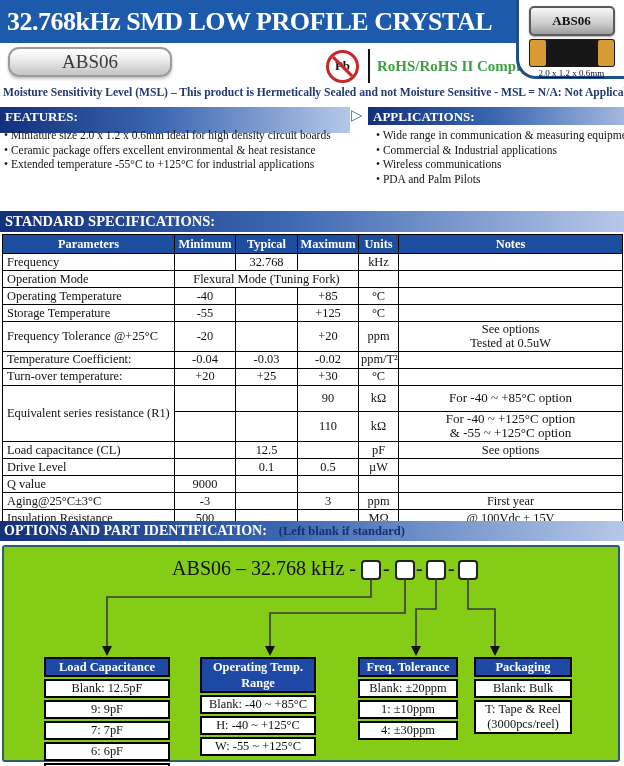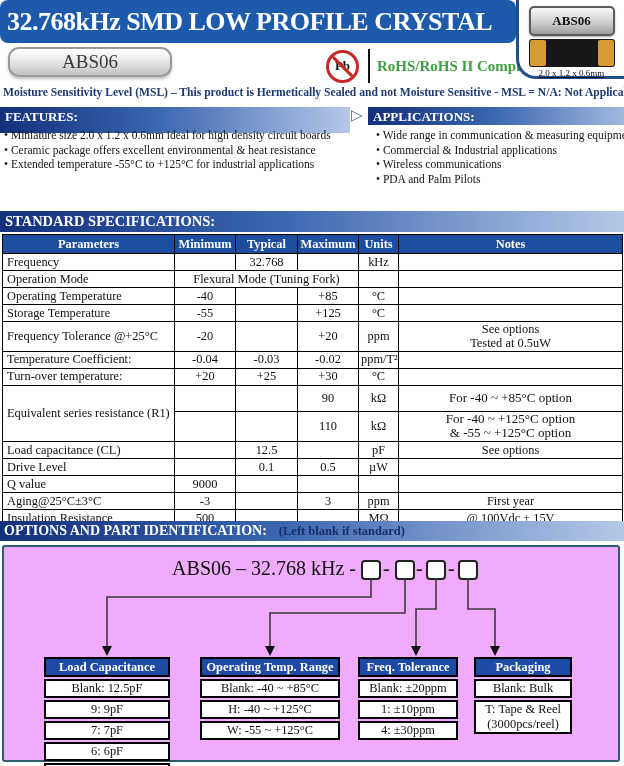--- a/index.html
+++ b/index.html
@@ -1,20 +1,20 @@
 <!DOCTYPE html>
 <html style="--title-blue: #1d5aab; --grad-dark: #13307b; --grad-mid: #3b66b0; --grad-light: #b6c8e8; --table-header-blue: #1d4d9f; --option-header-blue: #1e49a4; --rohs-green: #3f9f43; --navy-text: #1f3a73; --pb-red: #c62828; --gold-pad: #d79a35; --partid-border: #2d5c70;"><head>
 <meta charset="utf-8">
 <style>
   html,body{margin:0;padding:0;background:#fff;}
   .page{position:relative;width:624px;height:766px;background:#fff;overflow:hidden;
         font-family:"Liberation Serif", serif;color:#111;}
 
   
-  .title-bar{position:absolute;left:0;top:0;width:516px;height:43px;background:var(--title-blue);border-radius:8px;}
+  .title-bar{position:absolute;left:0;top:0;width:516px;height:43px;background:var(--title-blue);}
   .title-bar span{display:block;padding-left:7px;line-height:43px;font-size:26px;font-weight:bold;
         color:#fff;letter-spacing:-0.5px;white-space:nowrap;}
 
   .crystal-box{position:absolute;left:516px;top:0;width:105px;height:76px;background:#fff;
         border-left:3px solid #1f4e8c;border-bottom:3px solid #1f4e8c;border-bottom-left-radius:20px;z-index:3;}
   .lid{width:82px;height:26px;margin:6px auto 0;background:linear-gradient(180deg,#f6f6f6,#d0d0d0 55%,#9e9e9e);
         border:2px solid #5a5a5a;border-radius:5px;display:flex;align-items:center;justify-content:center;
         font-weight:bold;font-size:13px;color:#111;box-shadow:0 1px 2px rgba(0,0,0,.35);}
   .bodyview{position:relative;width:86px;height:28px;margin:3px auto 1px;background:#171717;border-radius:3px;}
   .pad{position:absolute;top:1px;bottom:1px;width:16px;background:var(--gold-pad);border-radius:2px;}
@@ -64,31 +64,31 @@
   table.spec tr{height:17px;}
   table.spec td.param{text-align:left;padding-left:4px;}
   table.spec td.small{font-size:13px;}
 
   
   .opt-bar{left:0;top:521px;width:624px;height:20px;}
   .opt-bar>span{display:inline-block;line-height:20px;font-size:14px;padding-left:4px;}
   .opt-note{color:#16306e !important;font-size:12.5px !important;margin-left:4px;font-weight:bold;}
 
   .partid{position:absolute;left:2px;top:545px;width:614px;height:213px;border:2px solid var(--partid-border);
-        border-radius:3px;background:#f0abfc;}
+        border-radius:3px;background:#84cc16;}
   .pn-prefix{position:absolute;left:0;top:10px;width:352px;text-align:right;font-size:20px;color:#111;white-space:pre;}
   .pbox{position:absolute;top:13px;width:16px;height:16px;border:2px solid #222;border-radius:4px;background:#fff;}
   .b1{left:357px}.b2{left:391px}.b3{left:422px}.b4{left:454px}
   .dash{position:absolute;top:10px;font-size:20px;color:#111;}
   .d1{left:379px}.d2{left:412px}.d3{left:444px}
   .connectors{position:absolute;left:0;top:0;width:614px;height:213px;}
 
   .opttbl{position:absolute;text-align:center;}
   .t0{left:40px;top:110px;width:126px;}
-  .t1{left:196px;top:110px;width:140px;}
+  .t1{left:196px;top:110px;width:116px;}
   .t2{left:354px;top:110px;width:100px;}
   .t3{left:470px;top:110px;width:98px;}
   .opt-h{border:2px solid #000;background:var(--option-header-blue);color:#fff;font-weight:bold;
         font-size:12.4px;line-height:16px;padding:0 1px;}
   .opt-r{border:2px solid #000;margin-top:2px;background:#fff;font-size:12.4px;line-height:15px;padding:0 1px;color:#111;}
 </style>
 </head>
 <body>
 
 <div class="page">

